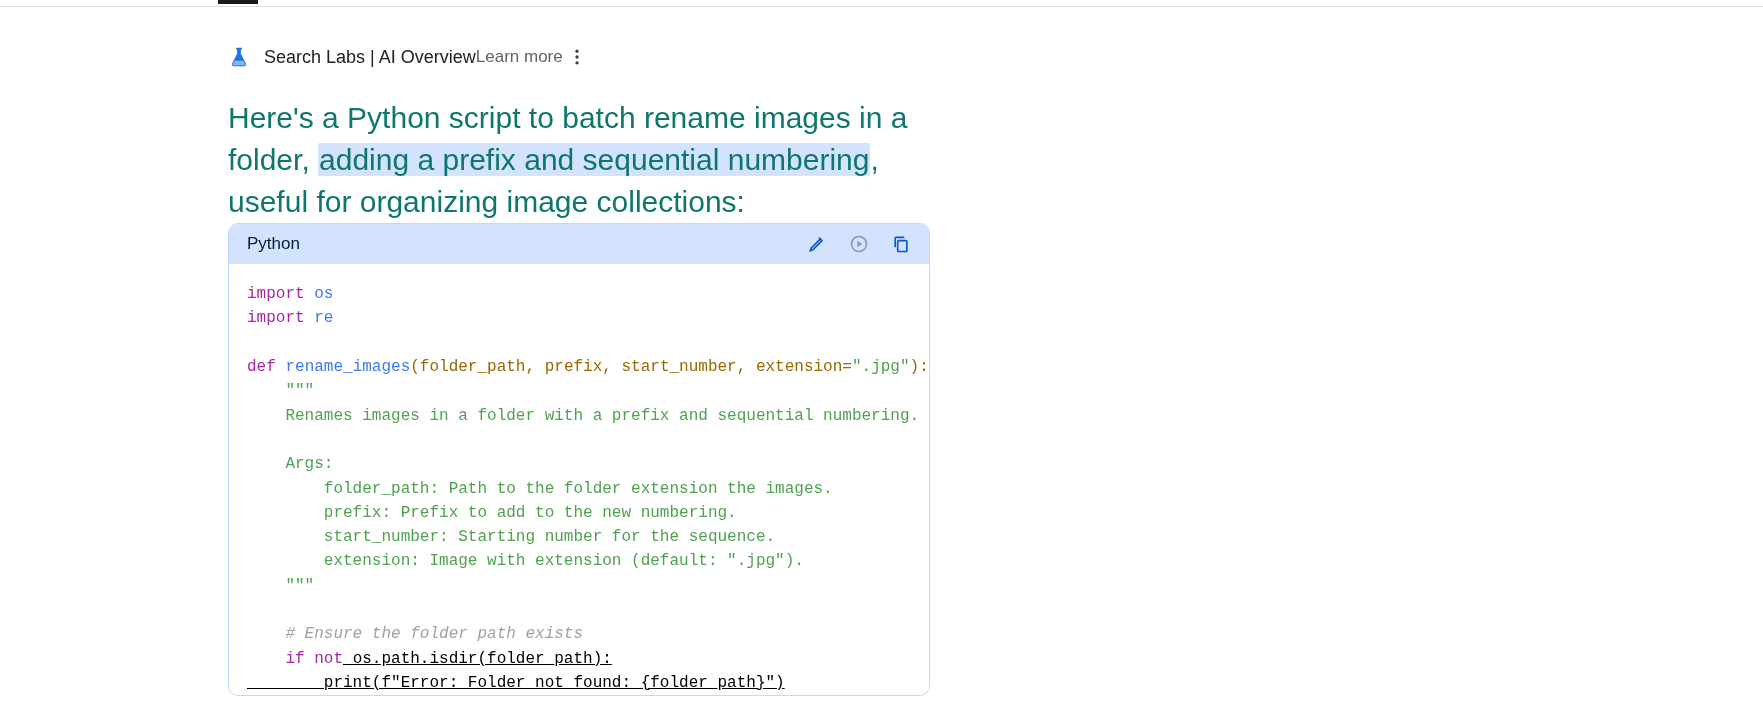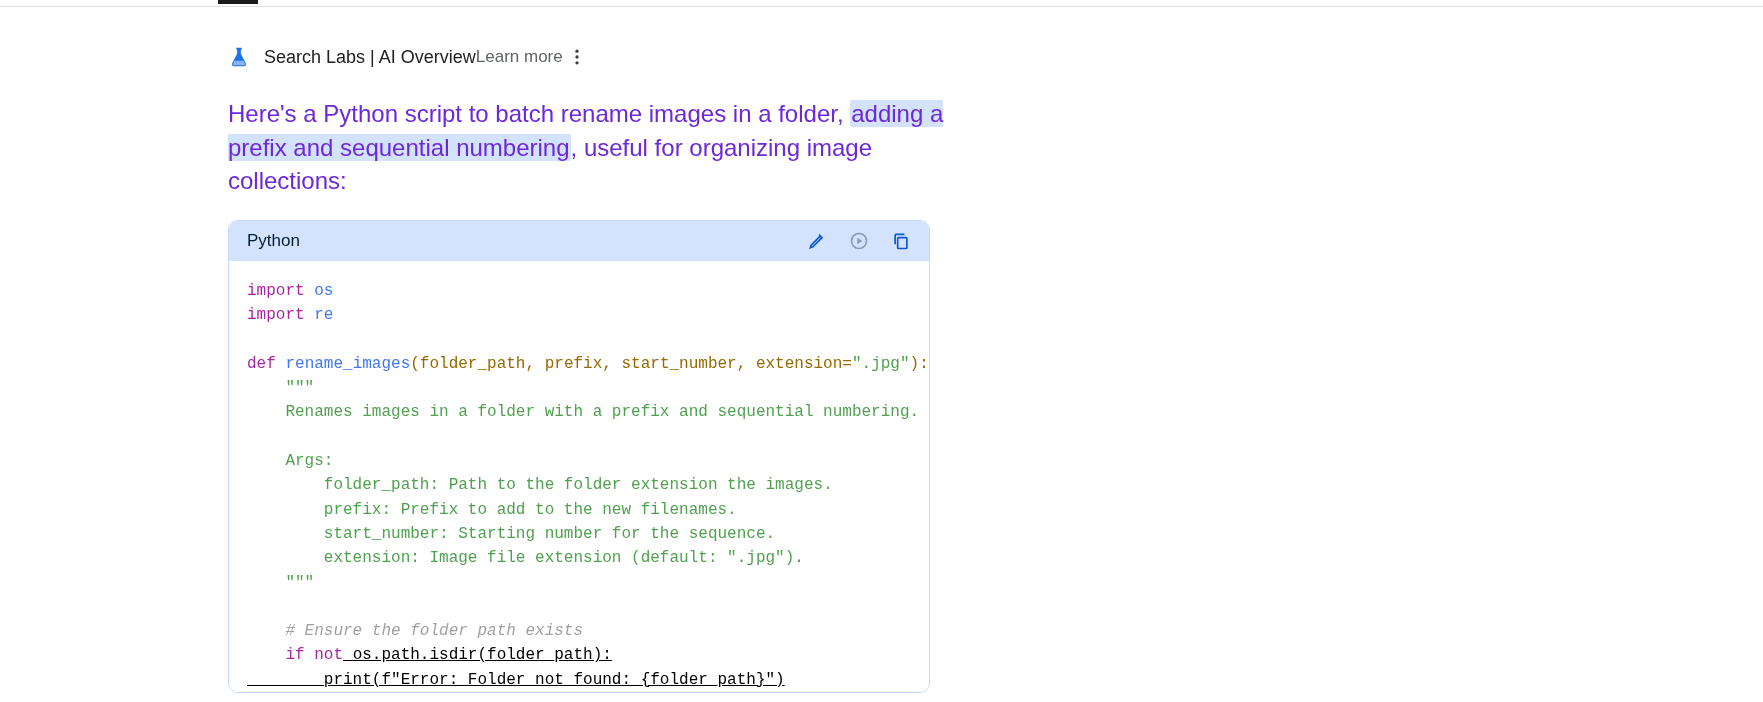--- a/index.html
+++ b/index.html
@@ -64,25 +64,24 @@
   .more-icon {
     width: 20px;
     height: 20px;
     cursor: pointer;
     display: flex;
     align-items: center;
     justify-content: center;
   }
   .more-icon svg { fill: #3c4043; }
   .intro {
-    font-size: 24px;
+    font-size: 30px;
     line-height: 1.4;
-    color: #6d28d9;
+    color: #0f766e;
     max-width: 720px;
-    margin-bottom: 22px;
   }
   .intro .hl {
     background: #d3e3fd;
     border-radius: 2px;
     padding: 0 1px;
   }
   .code-card {
     width: 702px;
     border: 1px solid #c2d7ff;
     border-radius: 10px;
@@ -191,23 +190,23 @@
     </div>
     <div class="code-body"><span class="kw">import</span> <span class="mod">os</span>
 <span class="kw">import</span> <span class="mod">re</span>
 
 <span class="kw">def</span> <span class="fn">rename_images</span><span class="par">(folder_path, prefix, start_number, extension=</span><span class="str">".jpg"</span><span class="par">):</span>
 <span class="str">    """</span>
 <span class="str">    Renames images in a folder with a prefix and sequential numbering.</span>
 
 <span class="str">    Args:</span>
 <span class="str">        folder_path: Path to the folder extension the images.</span>
-<span class="str">        prefix: Prefix to add to the new filenames.</span>
+<span class="str">        prefix: Prefix to add to the new numbering.</span>
 <span class="str">        start_number: Starting number for the sequence.</span>
-<span class="str">        extension: Image file extension (default: ".jpg").</span>
+<span class="str">        extension: Image with extension (default: ".jpg").</span>
 <span class="str">    """</span>
 
 <span class="cmt">    # Ensure the folder path exists</span>
     <span class="kw">if</span> <span class="kw">not</span><span class="built"> os.path.isdir(folder_path):</span>
 <span class="built">        print(f"Error: Folder not found: {folder_path}")</span></div>
   </div>
 
 </div>
 
 </body></html>

